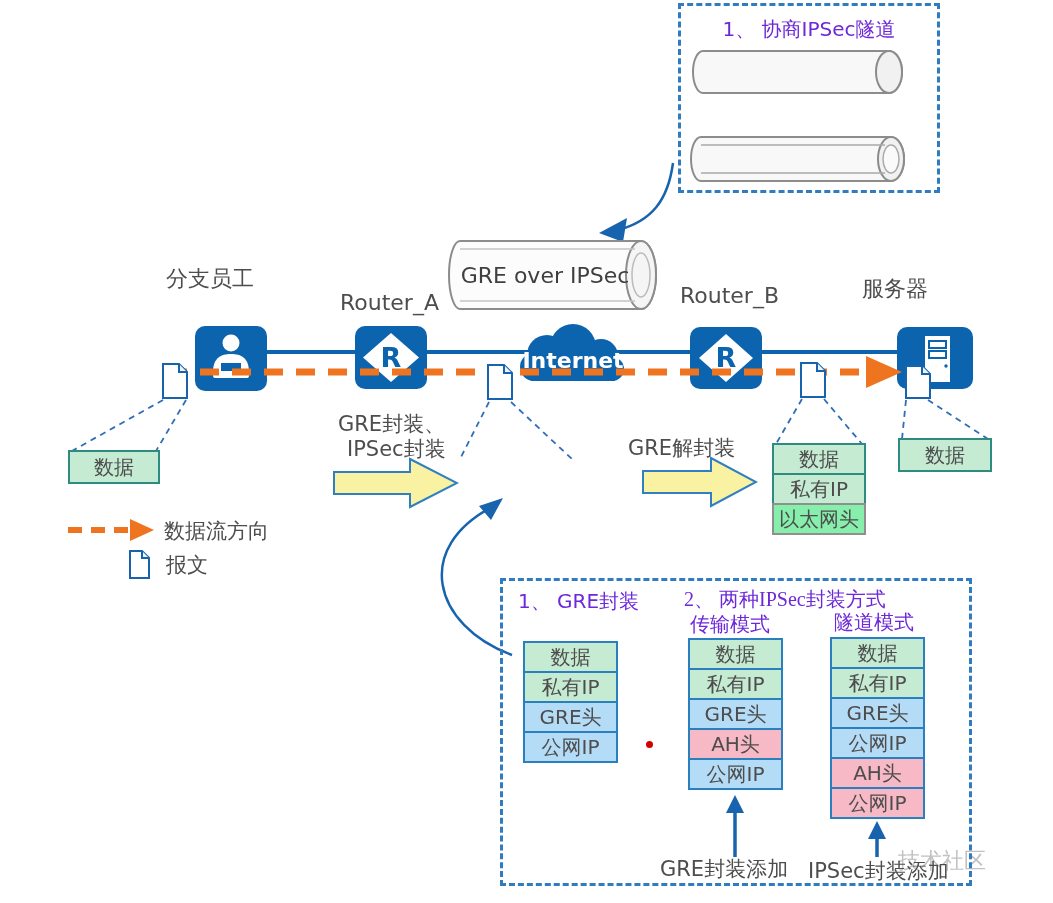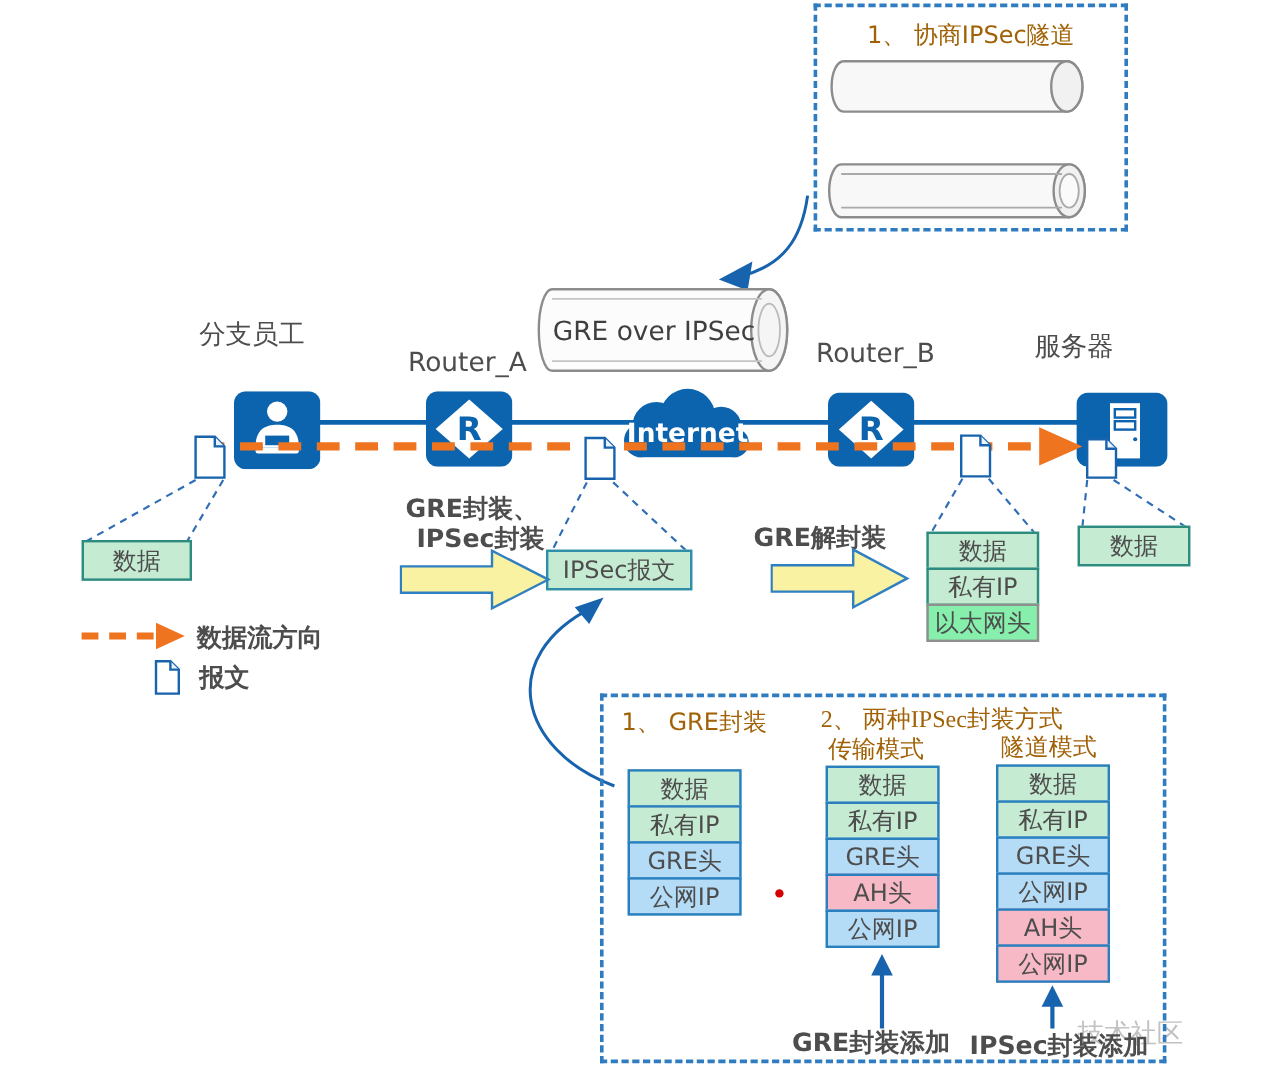--- a/index.html
+++ b/index.html
@@ -1,22 +1,22 @@
 <!DOCTYPE html>
 <html><head>
 <meta charset="utf-8">
 <style>
   html,body{margin:0;padding:0;background:#ffffff;}
   body{font-family:"DejaVu Sans","Liberation Sans",sans-serif;}
   #canvas{position:relative;width:1053px;height:903px;background:#ffffff;overflow:hidden;}
   .abs{position:absolute;}
   svg{display:block;}
   .lbl{position:absolute;font-size:22px;color:#4d4d4d;white-space:nowrap;z-index:2;}
-  .small-lbl{font-size:21px;font-weight:bold;}
-  .boxtitle{position:absolute;font-size:20px;color:#a16207;white-space:nowrap;z-index:2;}
+  .small-lbl{font-size:21px;}
+  .boxtitle{position:absolute;font-size:20px;color:#6d28d9;white-space:nowrap;z-index:2;}
   .pbox{position:absolute;display:flex;align-items:center;justify-content:center;
         font-size:20px;color:#4d4d4d;box-sizing:border-box;z-index:2;background:#c6ebd3;
         border:2px solid #2e8b80;}
   .stack{position:absolute;display:flex;flex-direction:column;z-index:2;}
   .row{width:95px;height:32px;border:2px solid #2a7fbe;margin-top:-2px;display:flex;
        align-items:center;justify-content:center;font-size:20px;color:#4d4d4d;box-sizing:border-box;}
   .row:first-child{margin-top:0;}
   .row.g{background:#c6ebd3;}
   .row.b{background:#b5dcf7;}
   .row.p{background:#f7b9c5;}
@@ -154,21 +154,20 @@
   <svg class="doc" style="left:799px;top:361px;" width="28" height="38" viewBox="0 0 28 38">
     <path d="M 2,2 L 18,2 L 26,10 L 26,36 L 2,36 Z" fill="#ffffff" stroke="#1763ae" stroke-width="2"></path>
     <path d="M 18,2 L 18,10 L 26,10" fill="#eaf2fb" stroke="#1763ae" stroke-width="2"></path>
   </svg>
   <svg class="doc" style="left:904px;top:364px;" width="28" height="36" viewBox="0 0 28 36">
     <path d="M 2,2 L 18,2 L 26,10 L 26,34 L 2,34 Z" fill="#ffffff" stroke="#1763ae" stroke-width="2"></path>
     <path d="M 18,2 L 18,10 L 26,10" fill="#eaf2fb" stroke="#1763ae" stroke-width="2"></path>
   </svg>
 
   <div class="pbox" style="left:68px;top:450px;width:92px;height:34px;">数据</div>
-  <div class="pbox" style="left:455px;top:458px;width:122px;height:34px;border-color:#2f8fa8;">IPSec报文</div>
 
   <div class="stack" style="left:772px;top:443px;">
     <div class="row g teal" style="width:94px;">数据</div>
     <div class="row g teal" style="width:94px;">私有IP</div>
     <div class="row gray" style="width:94px;">以太网头</div>
   </div>
 
   <div class="pbox" style="left:898px;top:438px;width:94px;height:34px;">数据</div>
 
   <div class="lbl small-lbl" style="left:338px;top:410px;">GRE封装、</div>

